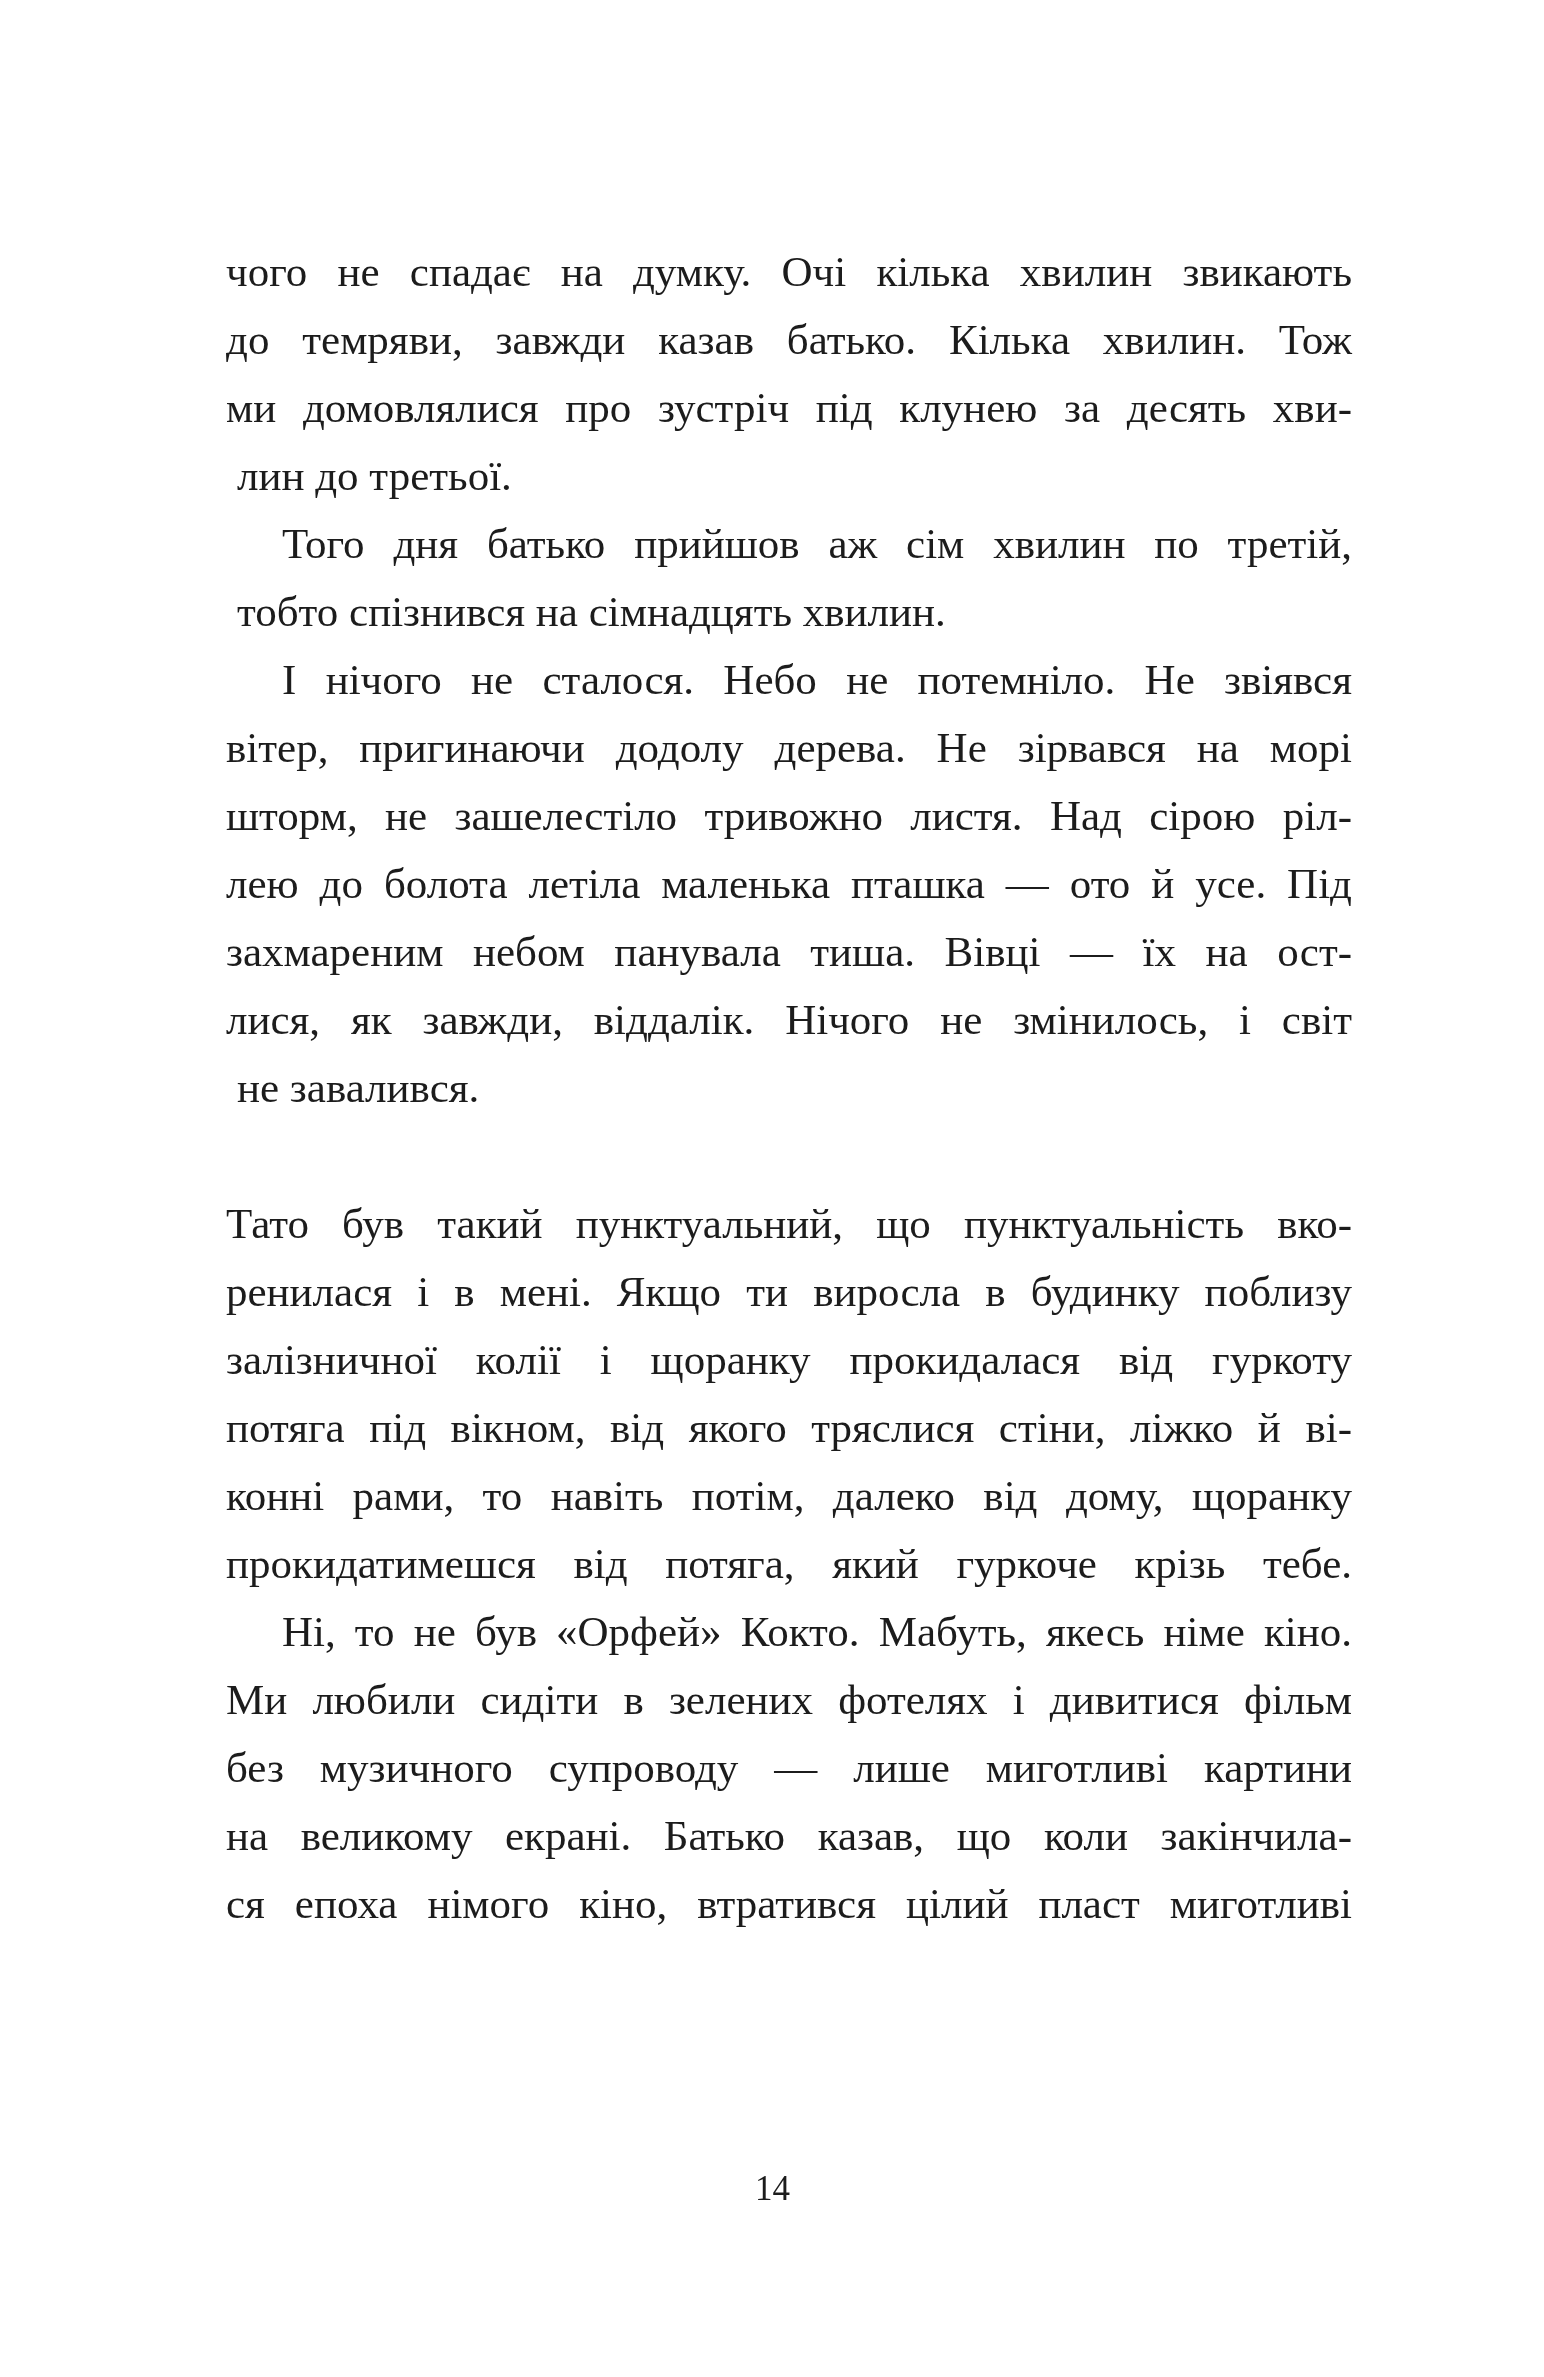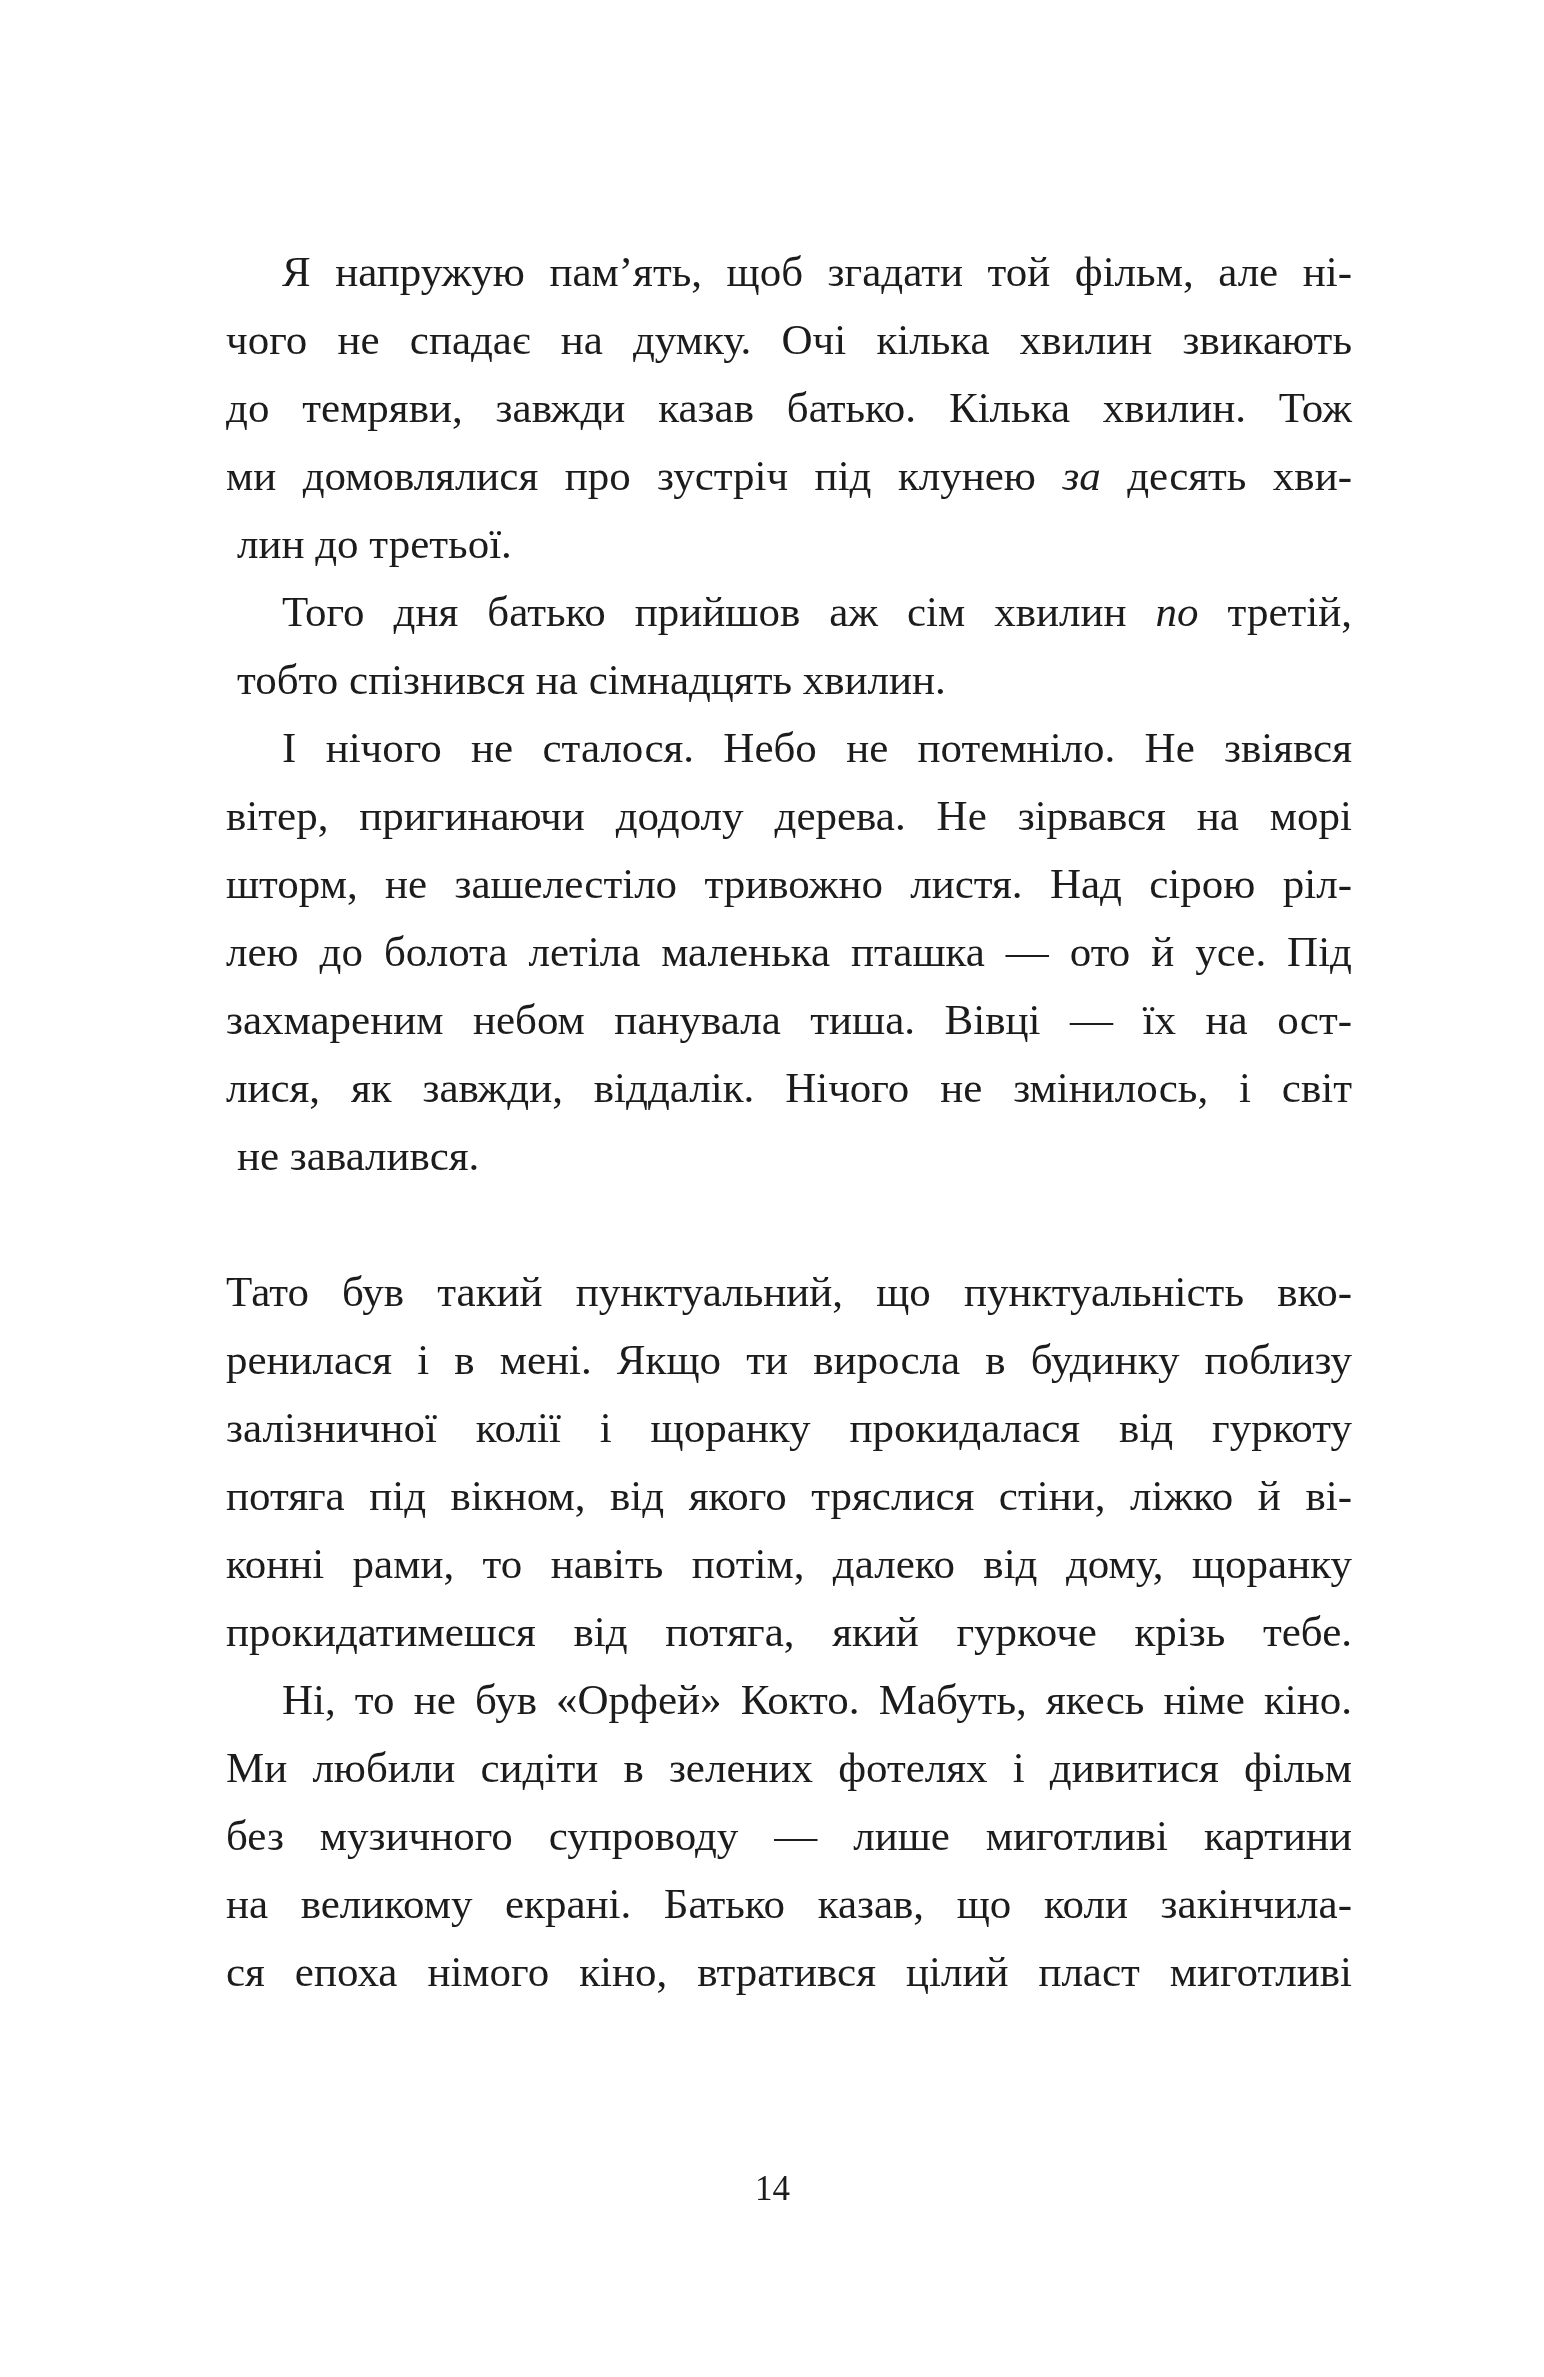--- a/index.html
+++ b/index.html
@@ -48,41 +48,39 @@
   .line.no-just {
     text-align-last: left;
     margin-left: 11px;
   }
 
   .line.indent {
     text-indent: 56px;
   }
 
   .it {
-    font-style: italic;
   }
 
   .page-number {
     position: absolute;
     left: 0;
     top: 2166px;
     width: 1545px;
     text-align: center;
     font-size: 35px;
     line-height: 45px;
     color: #1c1c1c;
   }
 </style>
 </head>
 <body>
 
 <div class="book-page">
   <main class="text-block">
       <div class="para">
-        <div class="line indent"><span>Я напружую пам’ять, щоб згадати той фільм, але ні-</span></div>
         <div class="line"><span>чого не спадає на думку. Очі кілька хвилин звикають</span></div>
         <div class="line"><span>до темряви, завжди казав батько. Кілька хвилин. Тож</span></div>
         <div class="line"><span>ми домовлялися про зустріч під клунею </span><span class="it">за</span><span> десять хви-</span></div>
         <div class="line no-just"><span>лин до третьої.</span></div>
       </div>
       <div class="para">
         <div class="line indent"><span>Того дня батько прийшов аж сім хвилин </span><span class="it">по</span><span> третій,</span></div>
         <div class="line no-just"><span>тобто спізнився на сімнадцять хвилин.</span></div>
       </div>
       <div class="para">

